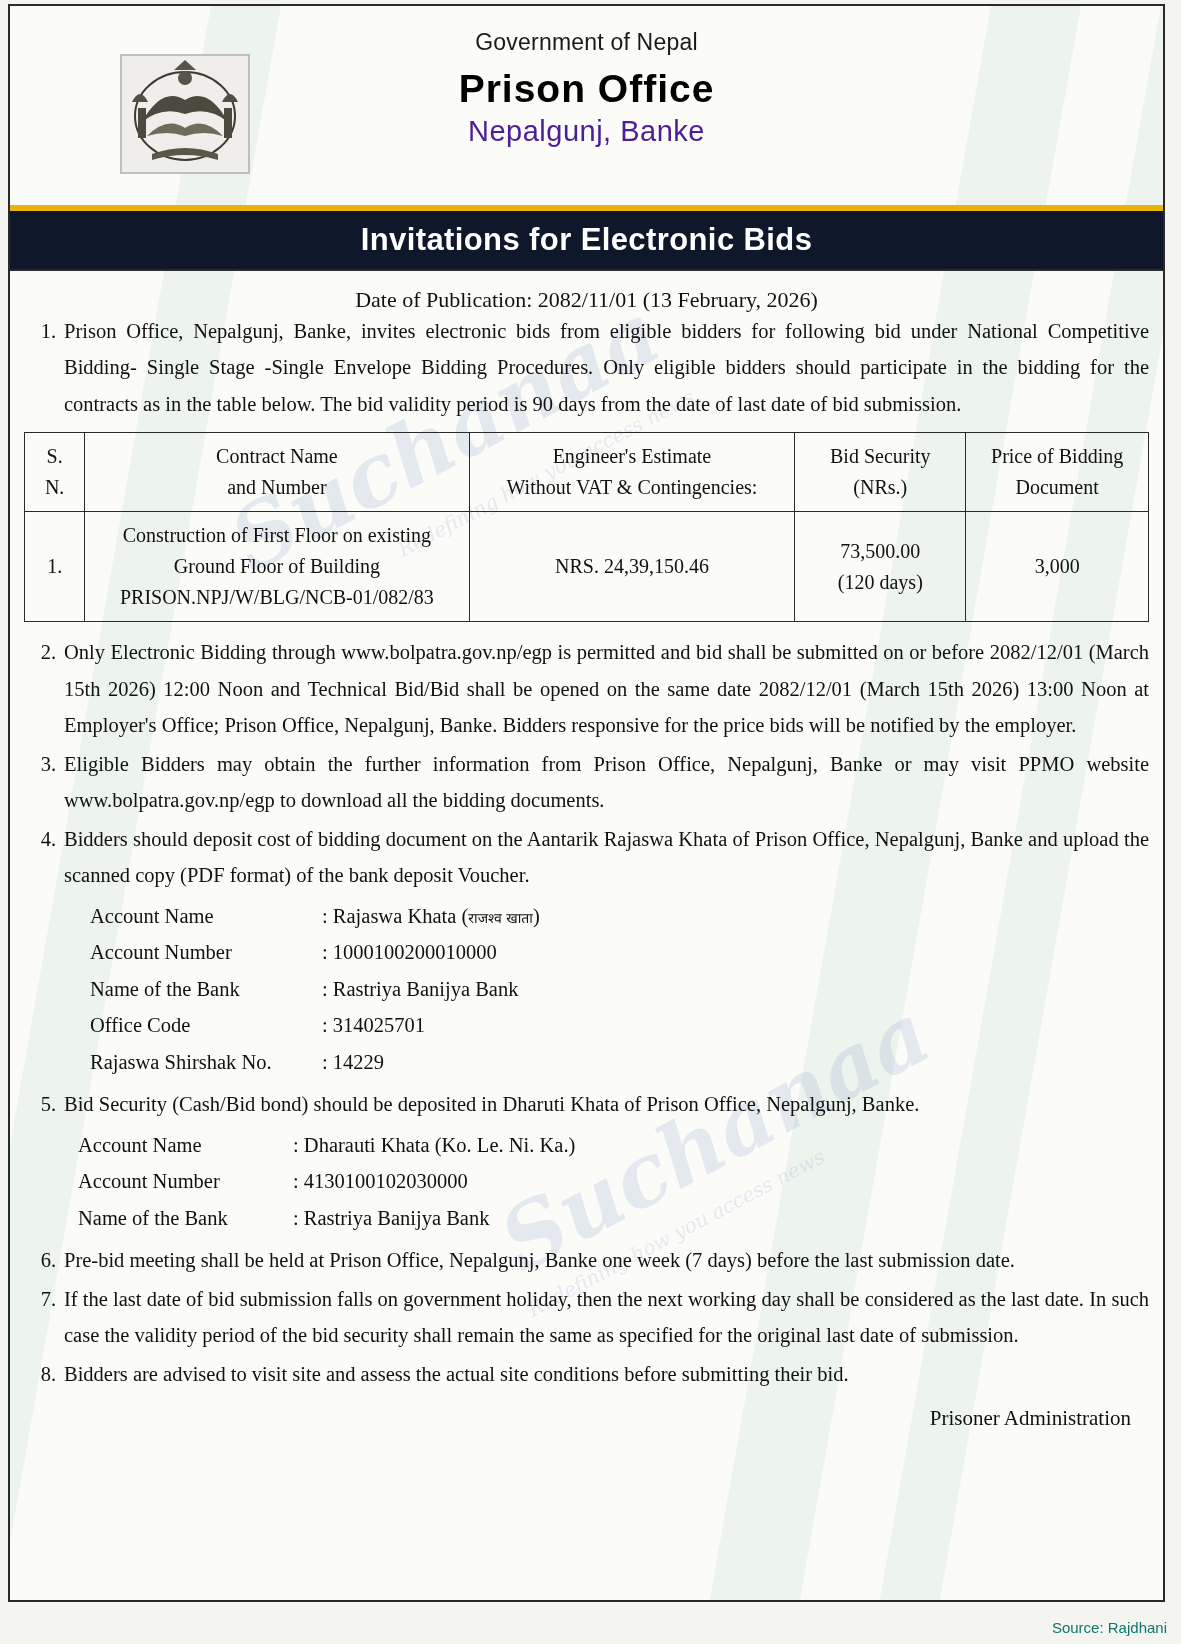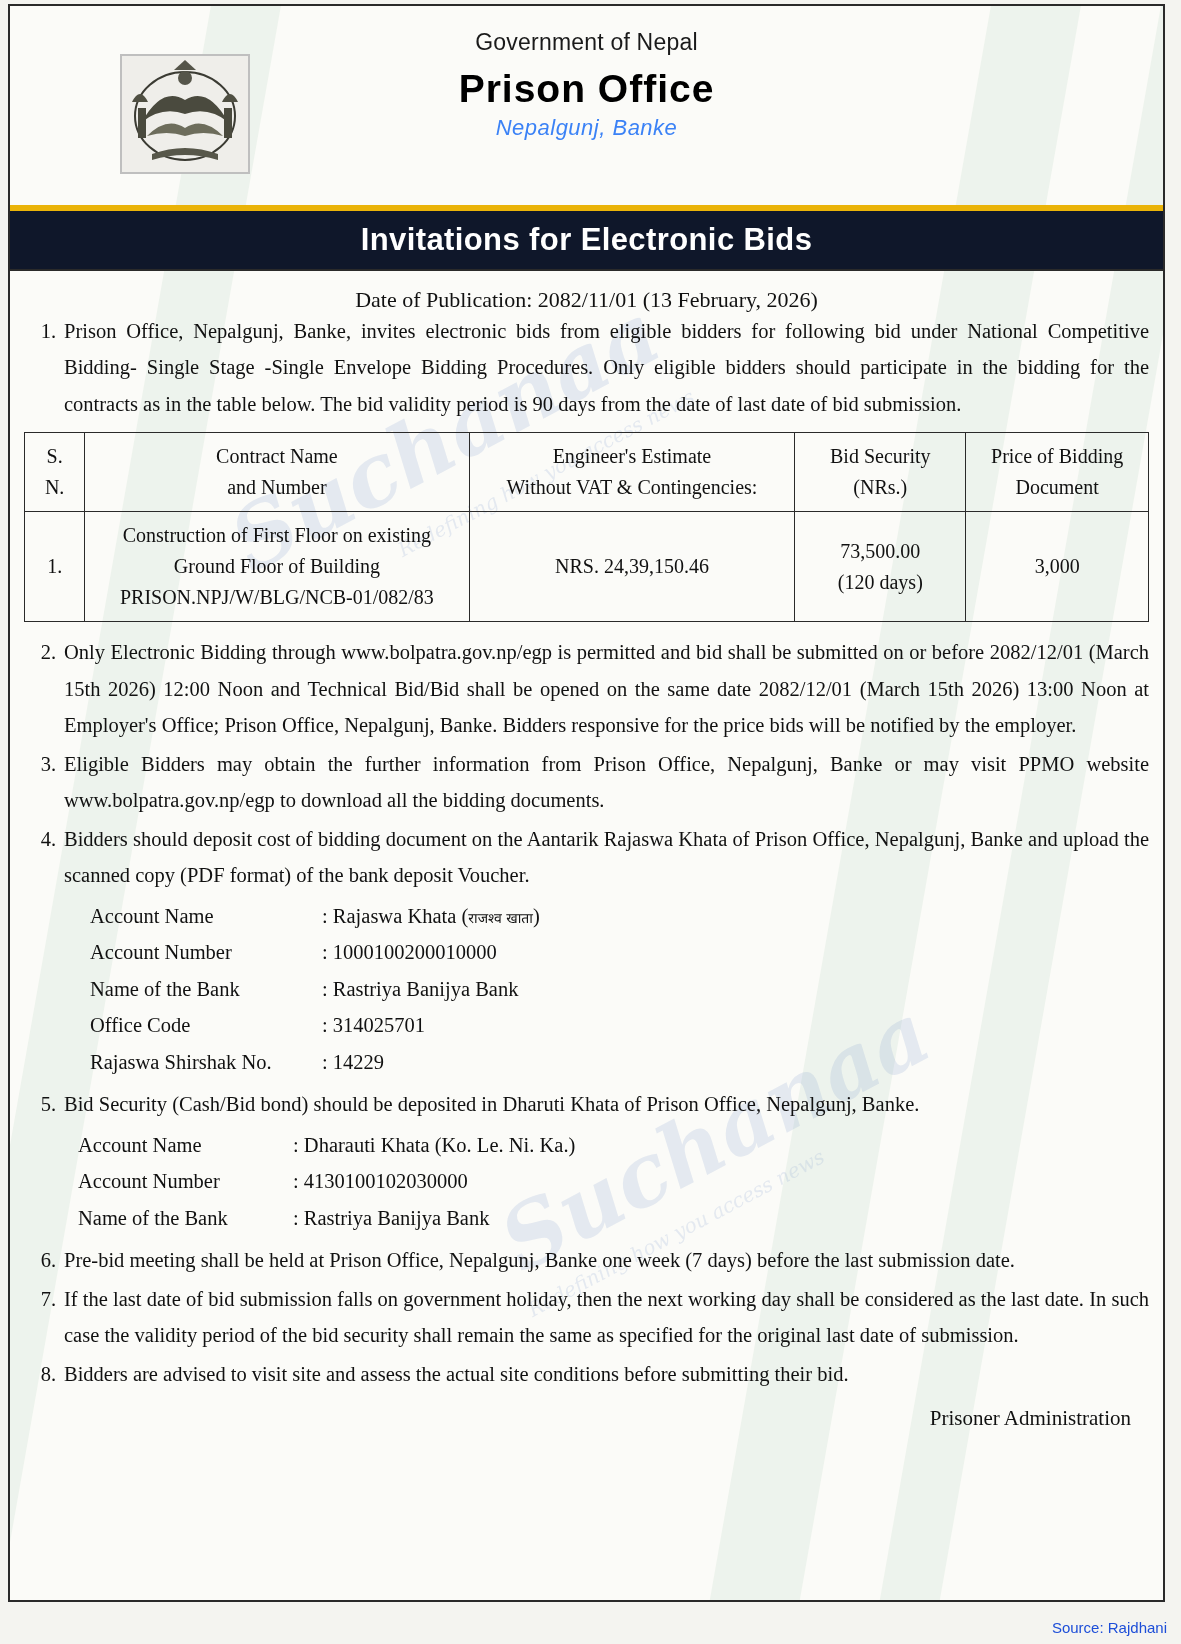--- a/index.html
+++ b/index.html
@@ -103,24 +103,23 @@
     font-family: "Liberation Sans", sans-serif;
     font-weight: bold;
     font-size: 39px;
     letter-spacing: 1px;
     margin-top: 6px;
     margin-bottom: 4px;
     color: #000;
   }
   .head-lines .l5 {
     font-family: "Liberation Sans", sans-serif;
-    font-size: 22px;
+    font-size: 29px;
     letter-spacing: 0.5px;
-    color: #3b82f6;
-    font-style: italic;
+    color: #4c1d95;
   }
   .titlebar {
     background: #0f172a;
     height: 58px;
     display: flex;
     align-items: center;
     justify-content: center;
     border-bottom: 2px solid #2a2a2a;
   }
   .titlebar span {
@@ -203,21 +202,21 @@
     font-size: 21px;
     margin-top: 14px;
     padding-right: 18px;
   }
   .source {
     position: absolute;
     right: 14px;
     bottom: 8px;
     font-family: "Liberation Sans", sans-serif;
     font-size: 15px;
-    color: #1d4ed8;
+    color: #0f766e;
     z-index: 4;
   }
 </style>
 </head>
 <body>
 
 <div class="page">
 
   <div class="sheet">
 

